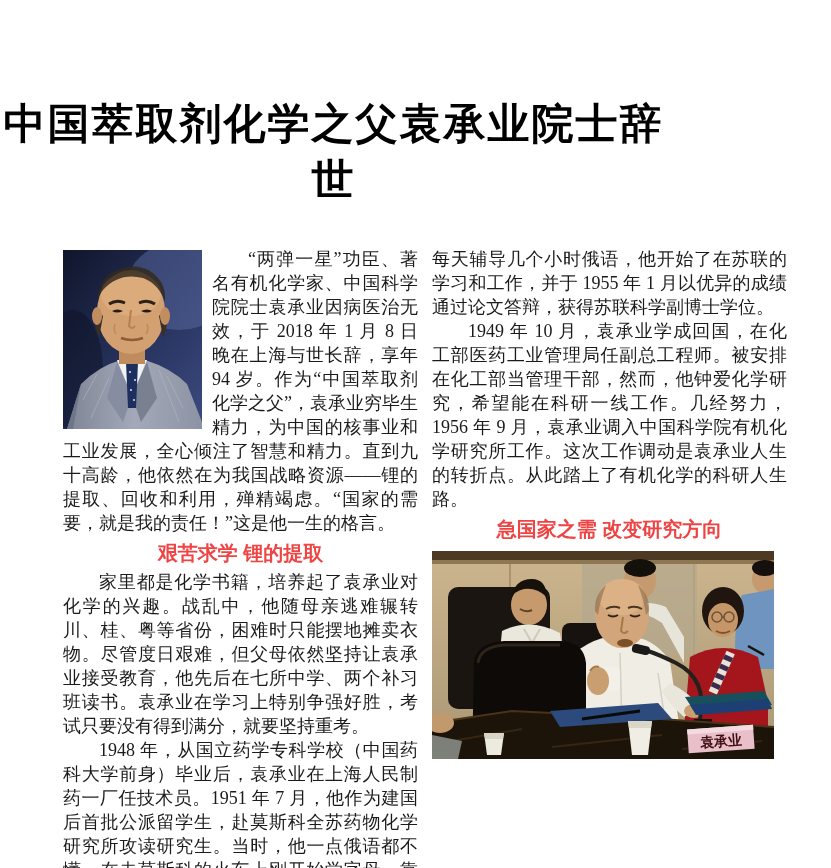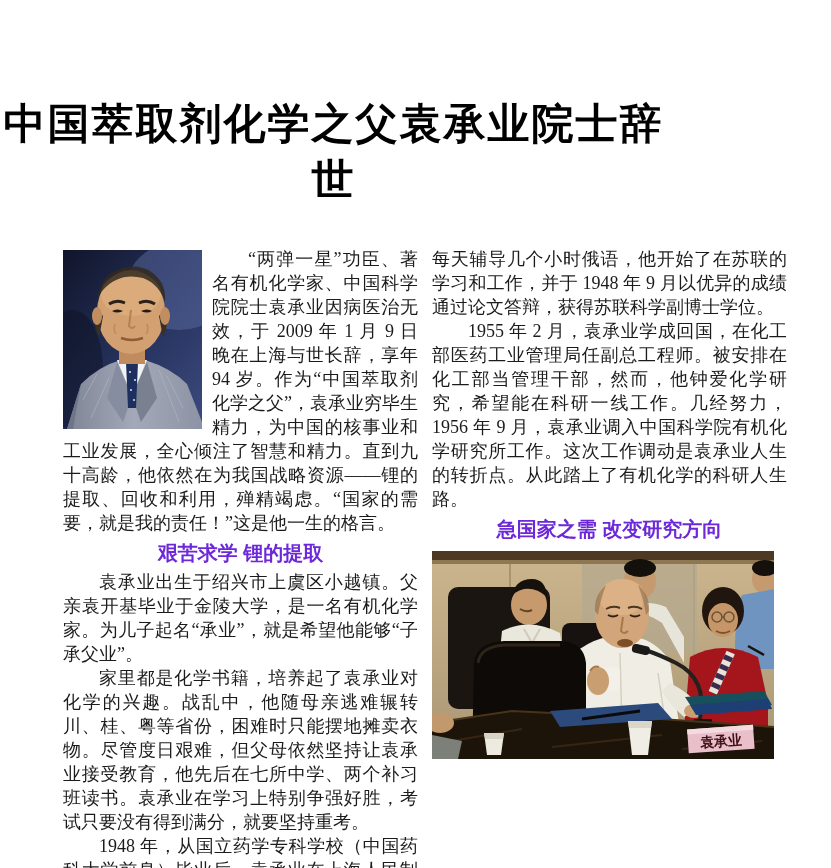--- a/index.html
+++ b/index.html
@@ -18,21 +18,21 @@
     display:flex; gap:14px;
   }
   .col { width:355px; text-align:justify; }
   .col-left  { font-size:18px; line-height:24px; }
   .col-right { font-size:18px; line-height:24px; }
   .para { text-indent:2em; }
   .para.continuation { text-indent:0; }
   .section-heading {
     text-align:center; text-indent:0;
     font-family:"Liberation Sans", sans-serif; font-weight:bold;
-    font-size:20px; color:#6d28d9; margin:6px 0 5px 0;
+    font-size:20px; color:#ef4444; margin:6px 0 5px 0;
   }
   .portrait-figure {
     float:left; width:139px; height:179px; margin:3px 10px 4px 0;
   }
   .portrait-figure svg, .conference-figure svg { display:block; }
   .conference-figure { width:342px; height:208px; margin-top:10px; }
   .nameplate-text {
     font-family:"Liberation Sans", sans-serif; font-weight:bold;
   }
 </style>
@@ -104,32 +104,31 @@
           <path d="M49 61 Q54 58 60 61 Q54 64 49 61 Z" fill="#241a12"></path>
           <path d="M78 61 Q84 58 89 61 Q84 64 78 61 Z" fill="#241a12"></path>
 
           <path d="M68 60 L66 76 Q69 80 72 76" stroke="#b5814f" stroke-width="2" fill="none"></path>
           <path d="M58 88 Q69 92 80 88" stroke="#8d5c36" stroke-width="2.5" fill="none"></path>
           <path d="M52 74 Q50 80 53 84" stroke="#bd8a59" stroke-width="1.5" fill="none"></path>
           <path d="M84 74 Q86 80 83 84" stroke="#bd8a59" stroke-width="1.5" fill="none"></path>
         </svg>
       </div>
 
-      <p class="para">“两弹一星”功臣、著名有机化学家、中国科学院院士袁承业因病医治无效，于 2009 年 1 月 9 日晚在上海与世长辞，享年 94 岁。作为“中国萃取剂化学之父”，袁承业穷毕生精力，为中国的核事业和工业发展，全心倾注了智慧和精力。直到九十高龄，他依然在为我国战略资源——锂的提取、回收和利用，殚精竭虑。“国家的需要，就是我的责任！”这是他一生的格言。</p>
+      <p class="para">“两弹一星”功臣、著名有机化学家、中国科学院院士袁承业因病医治无效，于 2018 年 1 月 8 日晚在上海与世长辞，享年 94 岁。作为“中国萃取剂化学之父”，袁承业穷毕生精力，为中国的核事业和工业发展，全心倾注了智慧和精力。直到九十高龄，他依然在为我国战略资源——锂的提取、回收和利用，殚精竭虑。“国家的需要，就是我的责任！”这是他一生的格言。</p>
 
       <h2 class="section-heading">艰苦求学 锂的提取</h2>
 
-      <p class="para">袁承业出生于绍兴市上虞区小越镇。父亲袁开基毕业于金陵大学，是一名有机化学家。为儿子起名“承业”，就是希望他能够“子承父业”。</p>
       <p class="para">家里都是化学书籍，培养起了袁承业对化学的兴趣。战乱中，他随母亲逃难辗转川、桂、粤等省份，困难时只能摆地摊卖衣物。尽管度日艰难，但父母依然坚持让袁承业接受教育，他先后在七所中学、两个补习班读书。袁承业在学习上特别争强好胜，考试只要没有得到满分，就要坚持重考。</p>
       <p class="para">1948 年，从国立药学专科学校（中国药科大学前身）毕业后，袁承业在上海人民制药一厂任技术员。1951 年 7 月，他作为建国后首批公派留学生，赴莫斯科全苏药物化学研究所攻读研究生。当时，他一点俄语都不懂，在去莫斯科的火车上刚开始学字母。靠着一位苏联老太太</p>
     </div>
 
     <div class="col col-right">
-      <p class="para continuation">每天辅导几个小时俄语，他开始了在苏联的学习和工作，并于 1948 年 9 月以优异的成绩通过论文答辩，获得苏联科学副博士学位。</p>
-      <p class="para">1955 年 2 月，袁承业学成回国，在化工部医药工业管理局任副总工程师。被安排在化工部当管理干部，然而，他钟爱化学研究，希望能在科研一线工作。几经努力，1956 年 9 月，袁承业调入中国科学院有机化学研究所工作。这次工作调动是袁承业人生的转折点。从此踏上了有机化学的科研人生路。</p>
+      <p class="para continuation">每天辅导几个小时俄语，他开始了在苏联的学习和工作，并于 1955 年 1 月以优异的成绩通过论文答辩，获得苏联科学副博士学位。</p>
+      <p class="para">1949 年 10 月，袁承业学成回国，在化工部医药工业管理局任副总工程师。被安排在化工部当管理干部，然而，他钟爱化学研究，希望能在科研一线工作。几经努力，1956 年 9 月，袁承业调入中国科学院有机化学研究所工作。这次工作调动是袁承业人生的转折点。从此踏上了有机化学的科研人生路。</p>
 
       <h2 class="section-heading">急国家之需 改变研究方向</h2>
 
 
       <div class="conference-figure">
         <svg width="342" height="208" viewBox="0 0 342 208" xmlns="http://www.w3.org/2000/svg">
           <defs>
             <linearGradient id="wallg" x1="0" y1="0" x2="0" y2="1">
               <stop offset="0" stop-color="#cdb68e"></stop>
               <stop offset="1" stop-color="#a99674"></stop>

